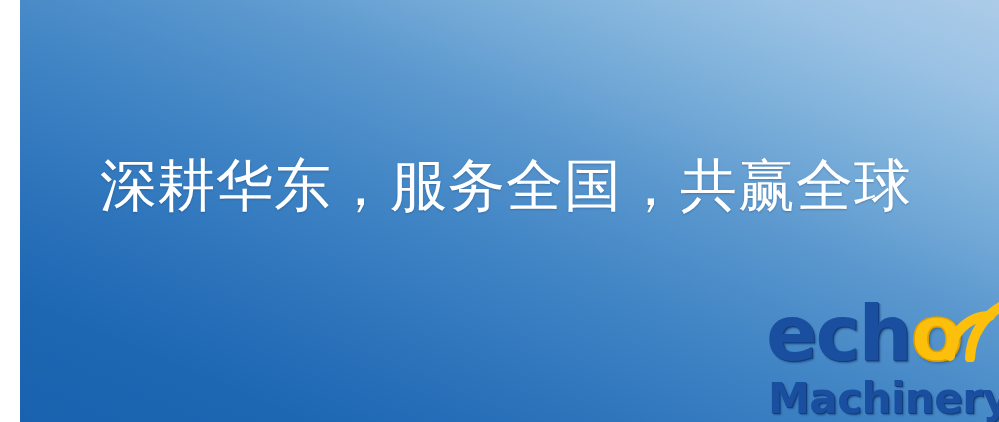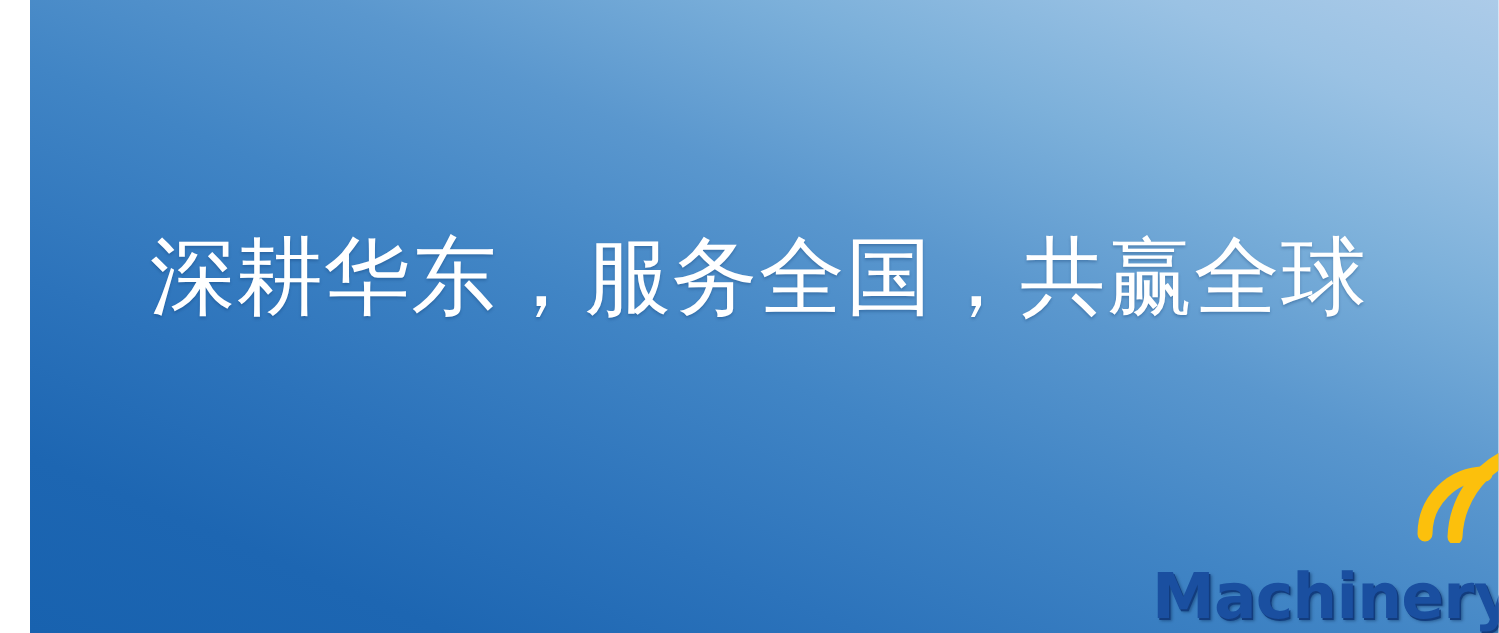--- a/index.html
+++ b/index.html
@@ -126,20 +126,23 @@
 </head>
 <body>
 
 <div id="banner">
 
   <div id="headline">深耕华东，服务全国，共赢全球</div>
 
 
   <div id="logo">
 
+    <div id="logo-wordmark">
+      <span class="seg-blue">ech</span><span class="seg-gold">o</span>
+    </div>
 
     <div id="logo-arcs">
       <svg width="76" height="68" viewBox="0 0 76 68" aria-hidden="true">
         <g fill="none" stroke="#fcc00c" stroke-linecap="round">
           <path d="M 10 62 A 40 40 0 0 1 50 22" stroke-width="10"></path>
           <path d="M 30 64 A 62 62 0 0 1 66 10" stroke-width="10"></path>
         </g>
       </svg>
     </div>
 

